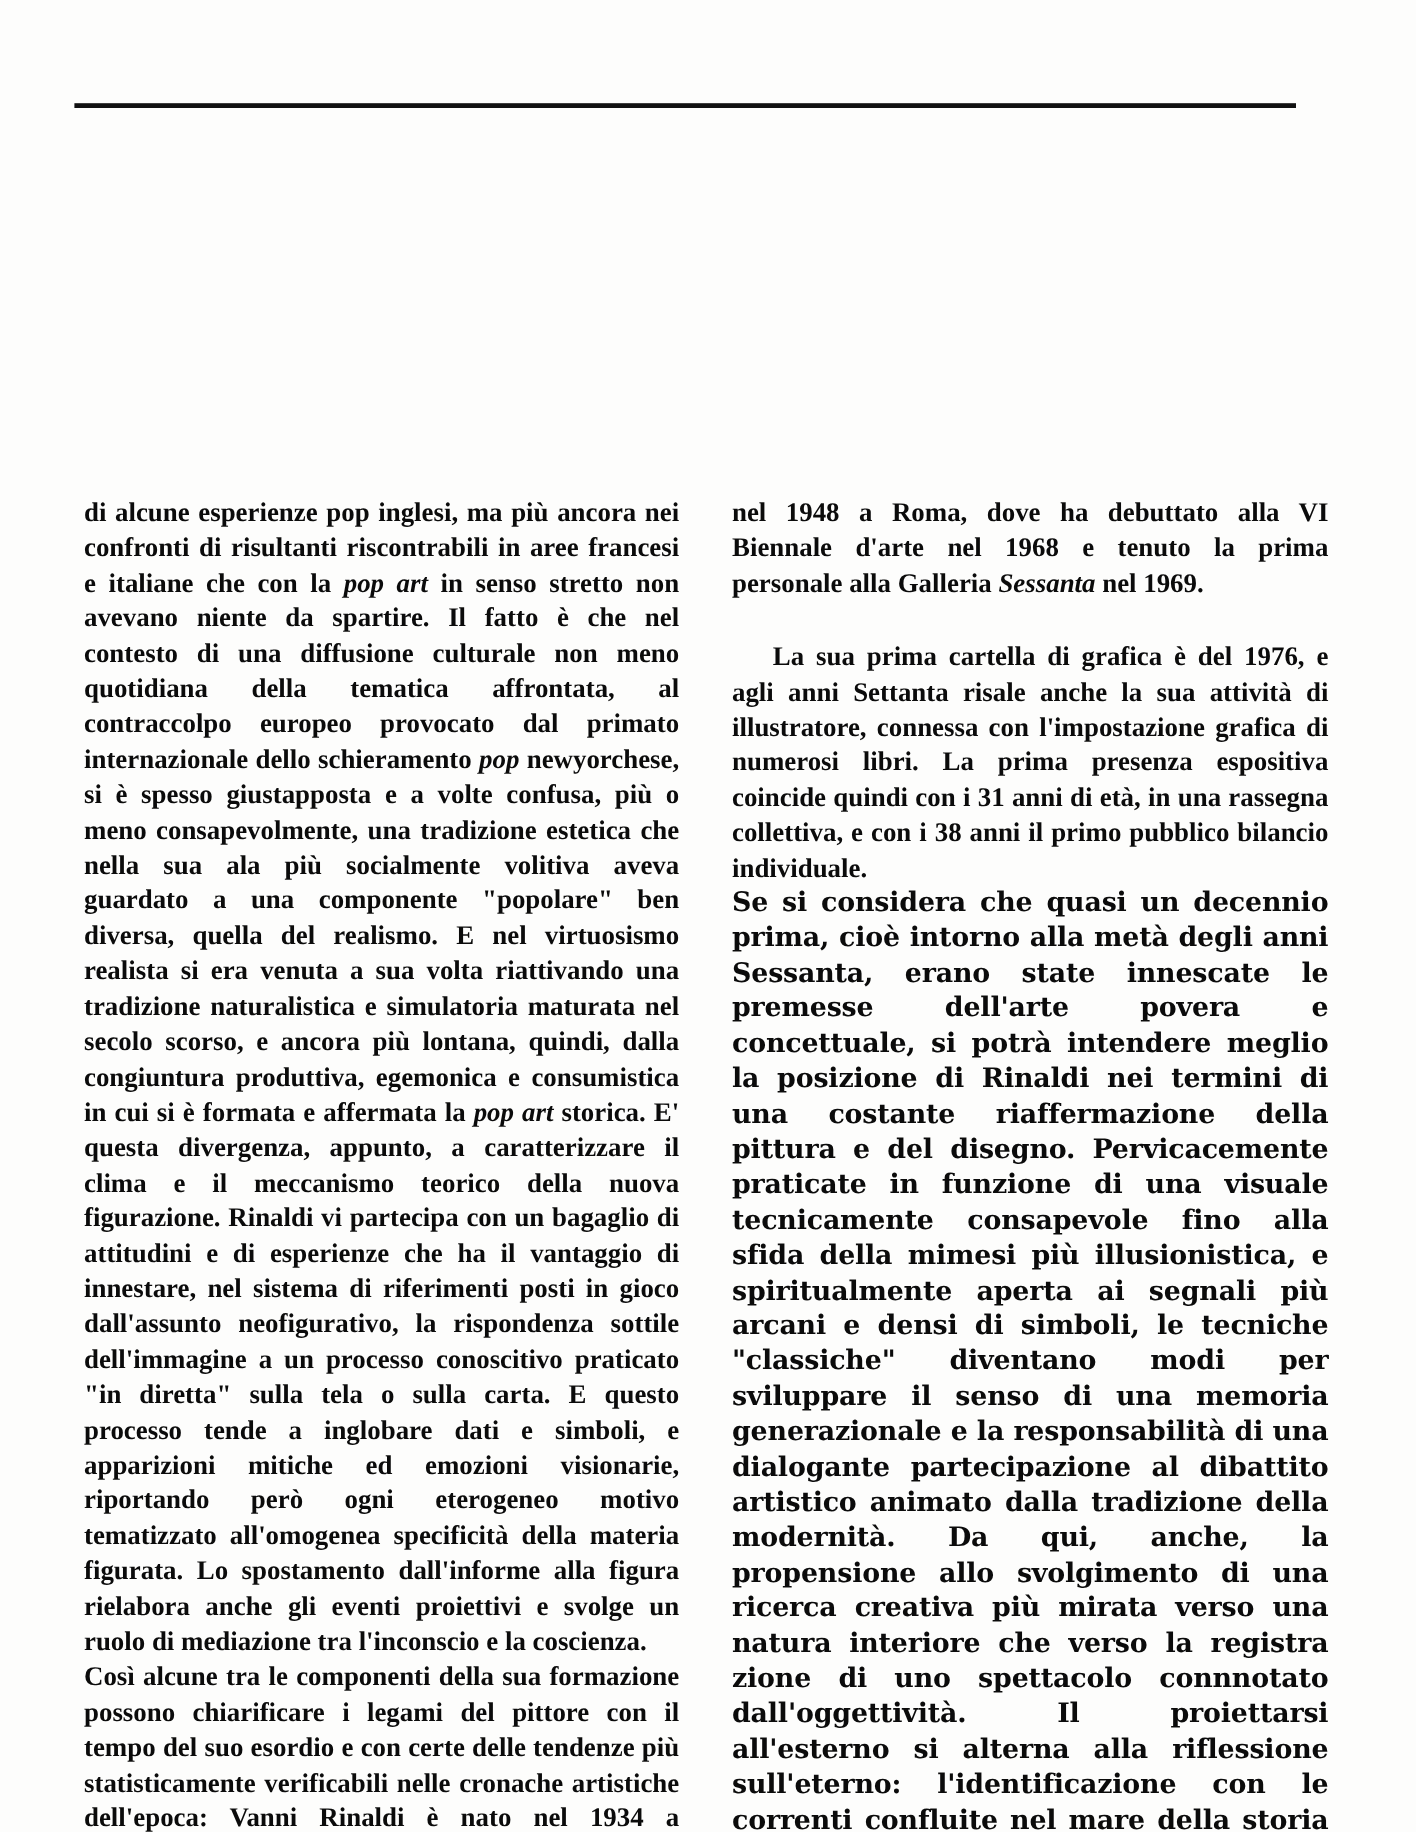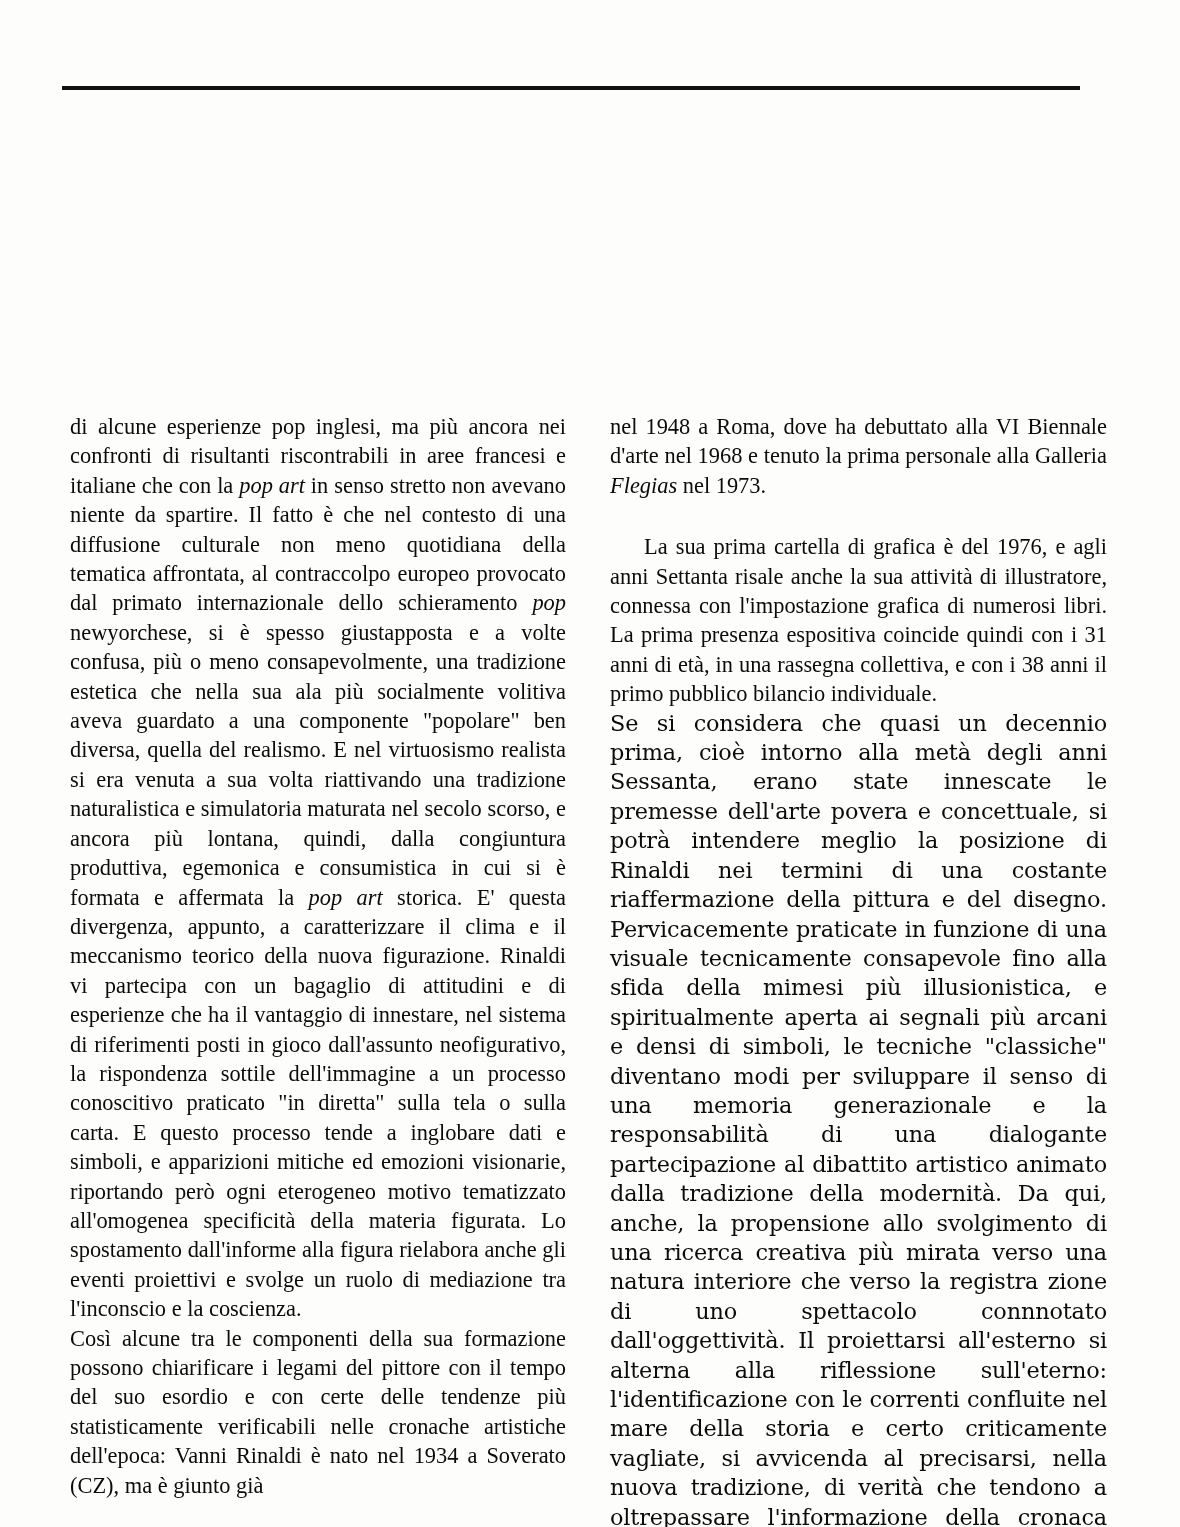--- a/index.html
+++ b/index.html
@@ -48,20 +48,21 @@
   .col-right { left: 610px; width: 497px; }
 
   .col p {
     margin: 0;
     text-align: justify;
     text-justify: inter-word;
     font-size: 22.4px;
     line-height: 29.4px;
     color: #0b0b0b;
     hyphens: none;
+    font-weight: bold;
   }
   .col p.indent { text-indent: 34px; margin-top: 32px; }
 
   
   .col p { text-align-last: left; }
 
   
   .face-b {
     font-family: "DejaVu Serif", "Liberation Serif", serif;
     font-size: 21.2px;
@@ -82,21 +83,21 @@
     <div class="col col-left">
 
       <p id="lp1"><span>di alcune esperienze pop inglesi, ma più ancora nei confronti di risultanti riscontrabili in aree francesi e italiane che con la </span><span class="ital">pop art</span><span> in senso stretto non avevano niente da spartire. Il fatto è che nel contesto di una diffusione culturale non meno quotidiana della tematica affrontata, al contraccolpo europeo provocato dal primato internazionale dello schieramento </span><span class="ital">pop</span><span> newyorchese, si è spesso giustapposta e a volte confusa, più o meno consapevolmente, una tradizione estetica che nella sua ala più socialmente volitiva aveva guardato a una componente "popolare" ben diversa, quella del realismo. E nel virtuosismo realista si era venuta a sua volta riattivando una tradizione naturalistica e simulatoria maturata nel secolo scorso, e ancora più lontana, quindi, dalla congiuntura produttiva, egemonica e consumistica in cui si è formata e affermata la </span><span class="ital">pop art</span><span> storica. E' questa divergenza, appunto, a caratterizzare il clima e il meccanismo teorico della nuova figurazione. Rinaldi vi partecipa con un bagaglio di attitudini e di esperienze che ha il vantaggio di innestare, nel sistema di riferimenti posti in gioco dall'assunto neofigurativo, la rispondenza sottile dell'immagine a un processo conoscitivo praticato "in diretta" sulla tela o sulla carta. E questo processo tende a inglobare dati e simboli, e apparizioni mitiche ed emozioni visionarie, riportando però ogni eterogeneo motivo tematizzato all'omogenea specificità della materia figurata. Lo spostamento dall'informe alla figura rielabora anche gli eventi proiettivi e svolge un ruolo di mediazione tra l'inconscio e la coscienza.</span></p>
 
       <p id="lp2"><span>Così alcune tra le componenti della sua formazione possono chiarificare i legami del pittore con il tempo del suo esordio e con certe delle tendenze più statisticamente verificabili nelle cronache artistiche dell'epoca: Vanni Rinaldi è nato nel 1934 a Soverato (CZ), ma è giunto già</span></p>
 
     </div>
 
     <div class="col col-right">
 
-      <p id="rp1"><span>nel 1948 a Roma, dove ha debuttato alla VI Biennale d'arte nel 1968 e tenuto la prima personale alla Galleria </span><span class="ital">Flegias</span><span> nel 1973.</span></p>
+      <p id="rp1"><span>nel 1948 a Roma, dove ha debuttato alla VI Biennale d'arte nel 1968 e tenuto la prima personale alla Galleria </span><span class="ital">Sessanta</span><span> nel 1969.</span></p>
 
       <p class="indent" id="rp2"><span>La sua prima cartella di grafica è del 1976, e agli anni Settanta risale anche la sua attività di illustratore, connessa con l'impostazione grafica di numerosi libri. La prima presenza espositiva coincide quindi con i 31 anni di età, in una rassegna collettiva, e con i 38 anni il primo pubblico bilancio individuale.</span></p>
 
       <p class="face-b" id="rp3"><span>Se si considera che quasi un decennio prima, cioè intorno alla metà degli anni Sessanta, erano state innescate le premesse dell'arte povera e concettuale, si potrà intendere meglio la posizione di Rinaldi nei termini di una costante riaffermazione della pittura e del disegno. Pervicacemente praticate in funzione di una visuale tecnicamente consapevole fino alla sfida della mimesi più illusionistica, e spiritualmente aperta ai segnali più arcani e densi di simboli, le tecniche "classiche" diventano modi per sviluppare il senso di una memoria generazionale e la responsabilità di una dialogante partecipazione al dibattito artistico animato dalla tradizione della modernità. Da qui, anche, la propensione allo svolgimento di una ricerca creativa più mirata verso una natura interiore che verso la registra zione di uno spettacolo connnotato dall'oggettività. Il proiettarsi all'esterno si alterna alla riflessione sull'eterno: l'identificazione con le correnti confluite nel mare della storia e certo criticamente vagliate, si avvicenda al precisarsi, nella nuova tradizione, di verità che tendono a oltrepassare l'informazione della cronaca culturale per attingere alla informalità del tempo trasceso dal simbolo. In questo modo da fruizione di un sistema di riferimenti a poetiche ampiamente diffuse può diventare anche una via di approfondimento individuale. </span></p>
 
     </div>
 
   </div>
 </div>
 

